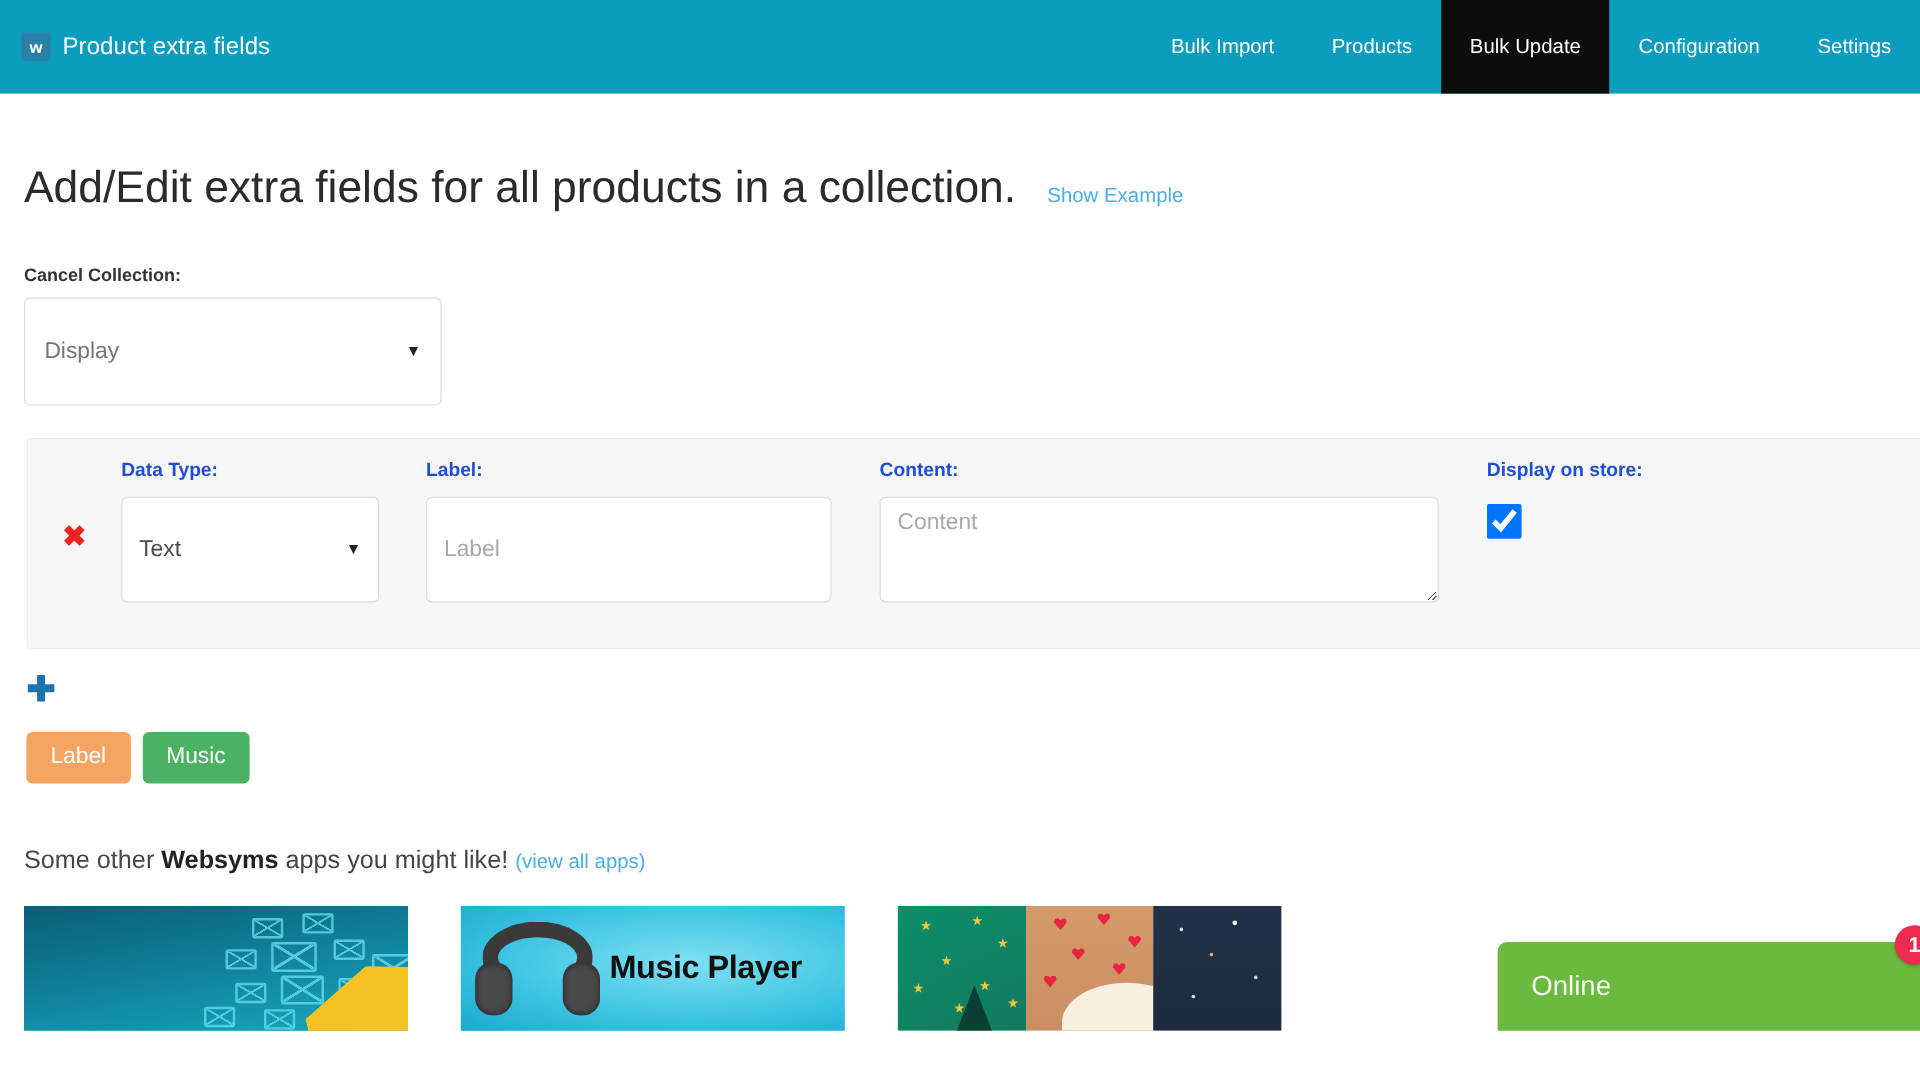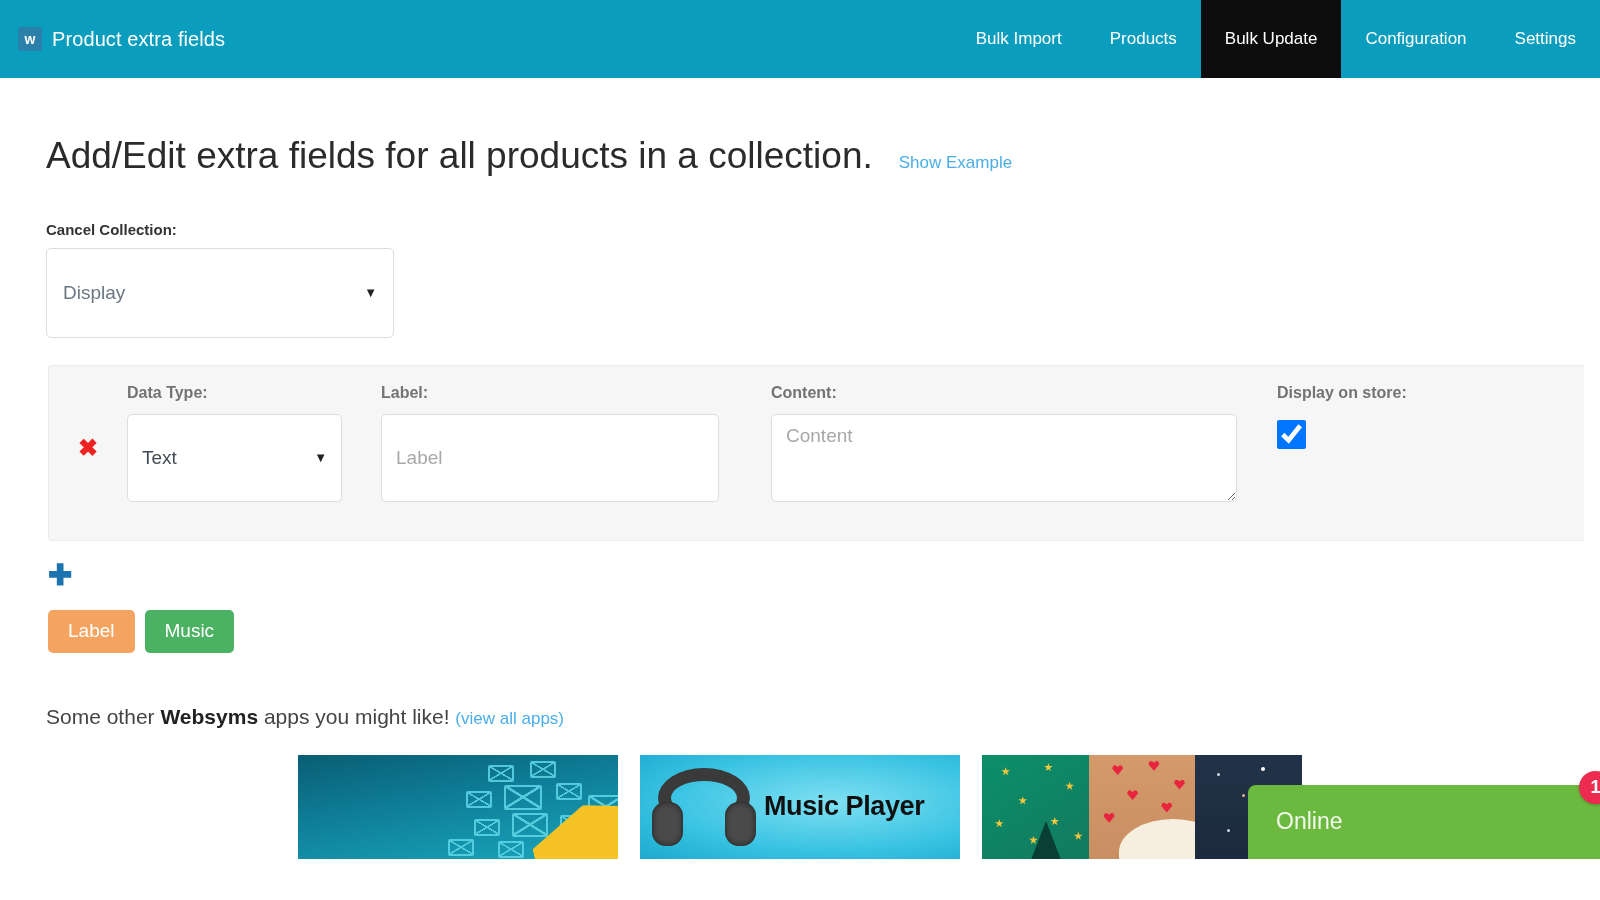--- a/index.html
+++ b/index.html
@@ -58,21 +58,21 @@
     white-space: nowrap;
     cursor: pointer;
     text-decoration: none;
   }
   .nav-item.active {
     background: #0d0d0d;
   }
 
   
   .content {
-    padding: 0 46px;
+    padding: 0 20px;
     position: relative;
   }
   .page-head {
     display: flex;
     align-items: baseline;
     gap: 26px;
     padding-top: 58px;
   }
   .page-title {
     font-size: 37px;
@@ -145,21 +145,21 @@
     color: #ef2222;
     font-size: 24px;
     line-height: 1;
     cursor: pointer;
     font-weight: bold;
   }
   .col { }
   .col-label {
     font-size: 16px;
     font-weight: bold;
-    color: #737373;
+    color: #1d4ed8;
     margin-bottom: 12px;
     white-space: nowrap;
   }
   .ctrl-select {
     width: 215px;
     height: 88px;
     border: 1px solid #dddddd;
     border-radius: 5px;
     background: #ffffff;
     display: flex;
@@ -176,21 +176,21 @@
     border: 1px solid #dddddd;
     border-radius: 5px;
     background: #ffffff;
     padding: 0 14px;
     font-size: 19px;
     color: #222222;
     font-family: "Liberation Sans", sans-serif;
     outline: none;
   }
   .ctrl-input::placeholder { color: #a9a9a9; }
-  .col-content { width: 506px; margin-left: 12px; }
+  .col-content { width: 506px; }
   .ctrl-textarea {
     width: 466px;
     height: 88px;
     border: 1px solid #dddddd;
     border-radius: 5px;
     background: #ffffff;
     padding: 10px 14px;
     font-size: 19px;
     color: #222222;
     font-family: "Liberation Sans", sans-serif;
@@ -249,22 +249,22 @@
   .apps-note b { color: #222222; }
   .apps-note .sub {
     font-size: 17px;
     color: #4aaee8;
     cursor: pointer;
   }
 
   .thumbs {
     margin-top: 26px;
     display: flex;
-    justify-content: center;
-    gap: 22px;
+    justify-content: flex-start;
+    gap: 44px;
   }
   .thumb {
     width: 320px;
     height: 104px;
     overflow: hidden;
     position: relative;
     cursor: pointer;
   }
 
   

